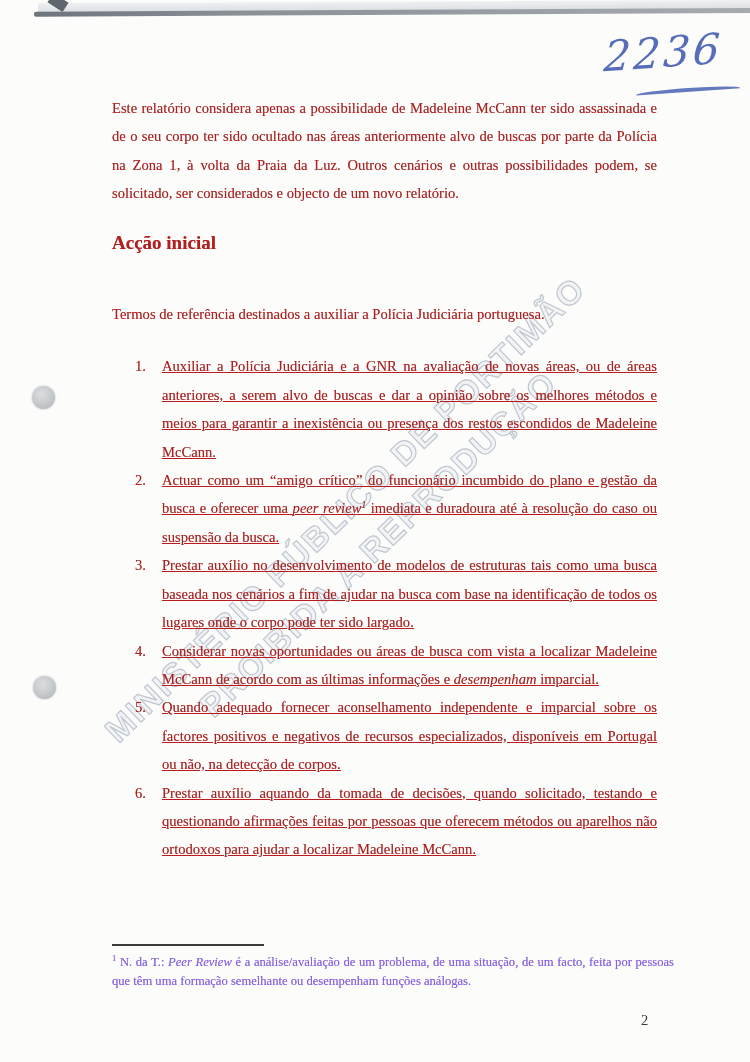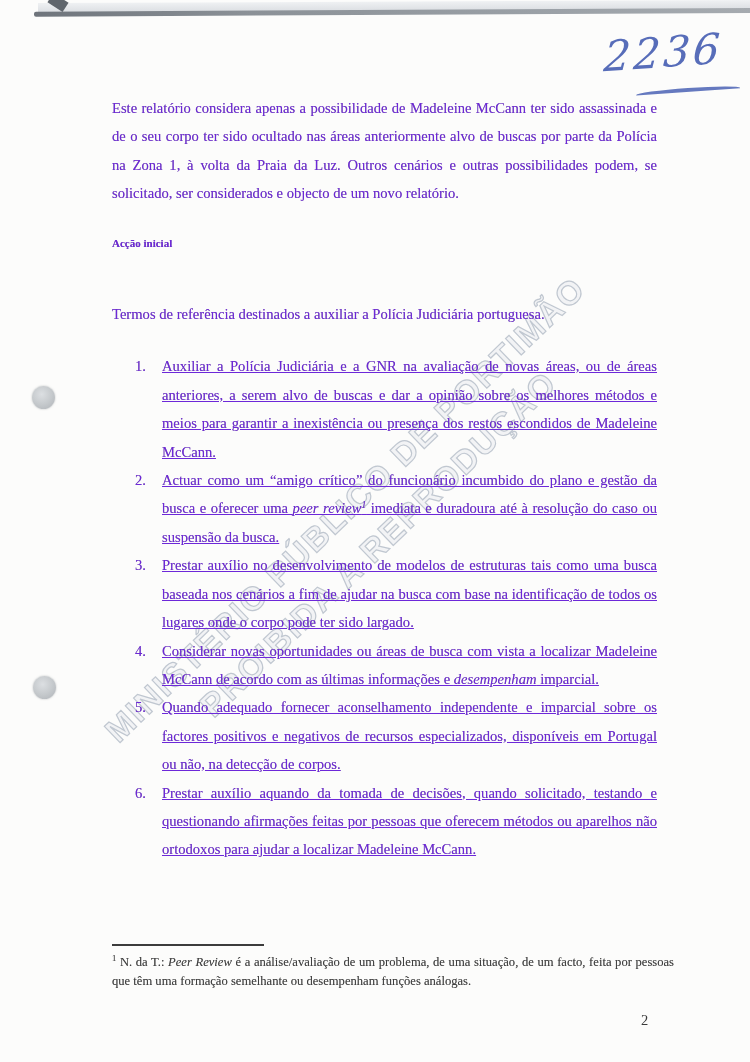--- a/index.html
+++ b/index.html
@@ -40,34 +40,34 @@
   .watermark{position:absolute;left:-38px;top:452px;width:800px;height:150px;z-index:0;
     display:flex;flex-direction:column;justify-content:center;align-items:center;gap:10px;
     transform:rotate(-44deg);pointer-events:none;
     font-family:"Liberation Sans","DejaVu Sans",sans-serif;font-weight:bold;
     font-size:33px;letter-spacing:2px;white-space:nowrap;
     color:rgba(226,230,236,0.38);
     -webkit-text-stroke:1.2px rgba(171,180,193,0.72);}
 
   
   .content{position:absolute;left:112px;top:94px;width:545px;z-index:1;
-    font-size:14.6px;line-height:28.4px;color:#6d28d9;
+    font-size:14.6px;line-height:28.4px;color:#b91c1c;
     text-shadow:0 0 0.5px rgba(46,46,46,0.45);}
   .content p{margin:0;text-align:justify;}
-  .content h2{margin:21px 0 0 0;font-size:11px;line-height:28.4px;font-weight:bold;}
+  .content h2{margin:21px 0 0 0;font-size:19px;line-height:28.4px;font-weight:bold;}
   p.terms-intro{margin-top:43px;}
   .terms{margin:24px 0 0 22px;padding:0;}
   .term-item{display:flex;}
   .term-num{flex:none;width:27px;padding-left:1px;}
   .term-text{flex:1;text-align:justify;text-decoration:underline;}
   .it{font-style:italic;margin-top:16px;}
   sup{font-size:9.5px;line-height:0;}
 
   
-  .footnote{position:absolute;left:112px;top:944px;width:562px;z-index:1;color:#404040;
+  .footnote{position:absolute;left:112px;top:944px;width:562px;z-index:1;color:#8b5cf6;
     text-shadow:0 0 0.4px rgba(46,46,46,0.4);}
   .fn-rule{width:152px;height:2px;background:#3c3c3c;margin-bottom:7px;}
   .fn-text{margin:0;font-size:12.6px;line-height:19px;text-align:justify;}
   .fn-text sup{font-size:8.5px;}
 
   
   .pagenum{position:absolute;left:641px;top:1012px;z-index:1;
     font-size:14.5px;color:#3a3a3a;}
 </style>
 </head>

